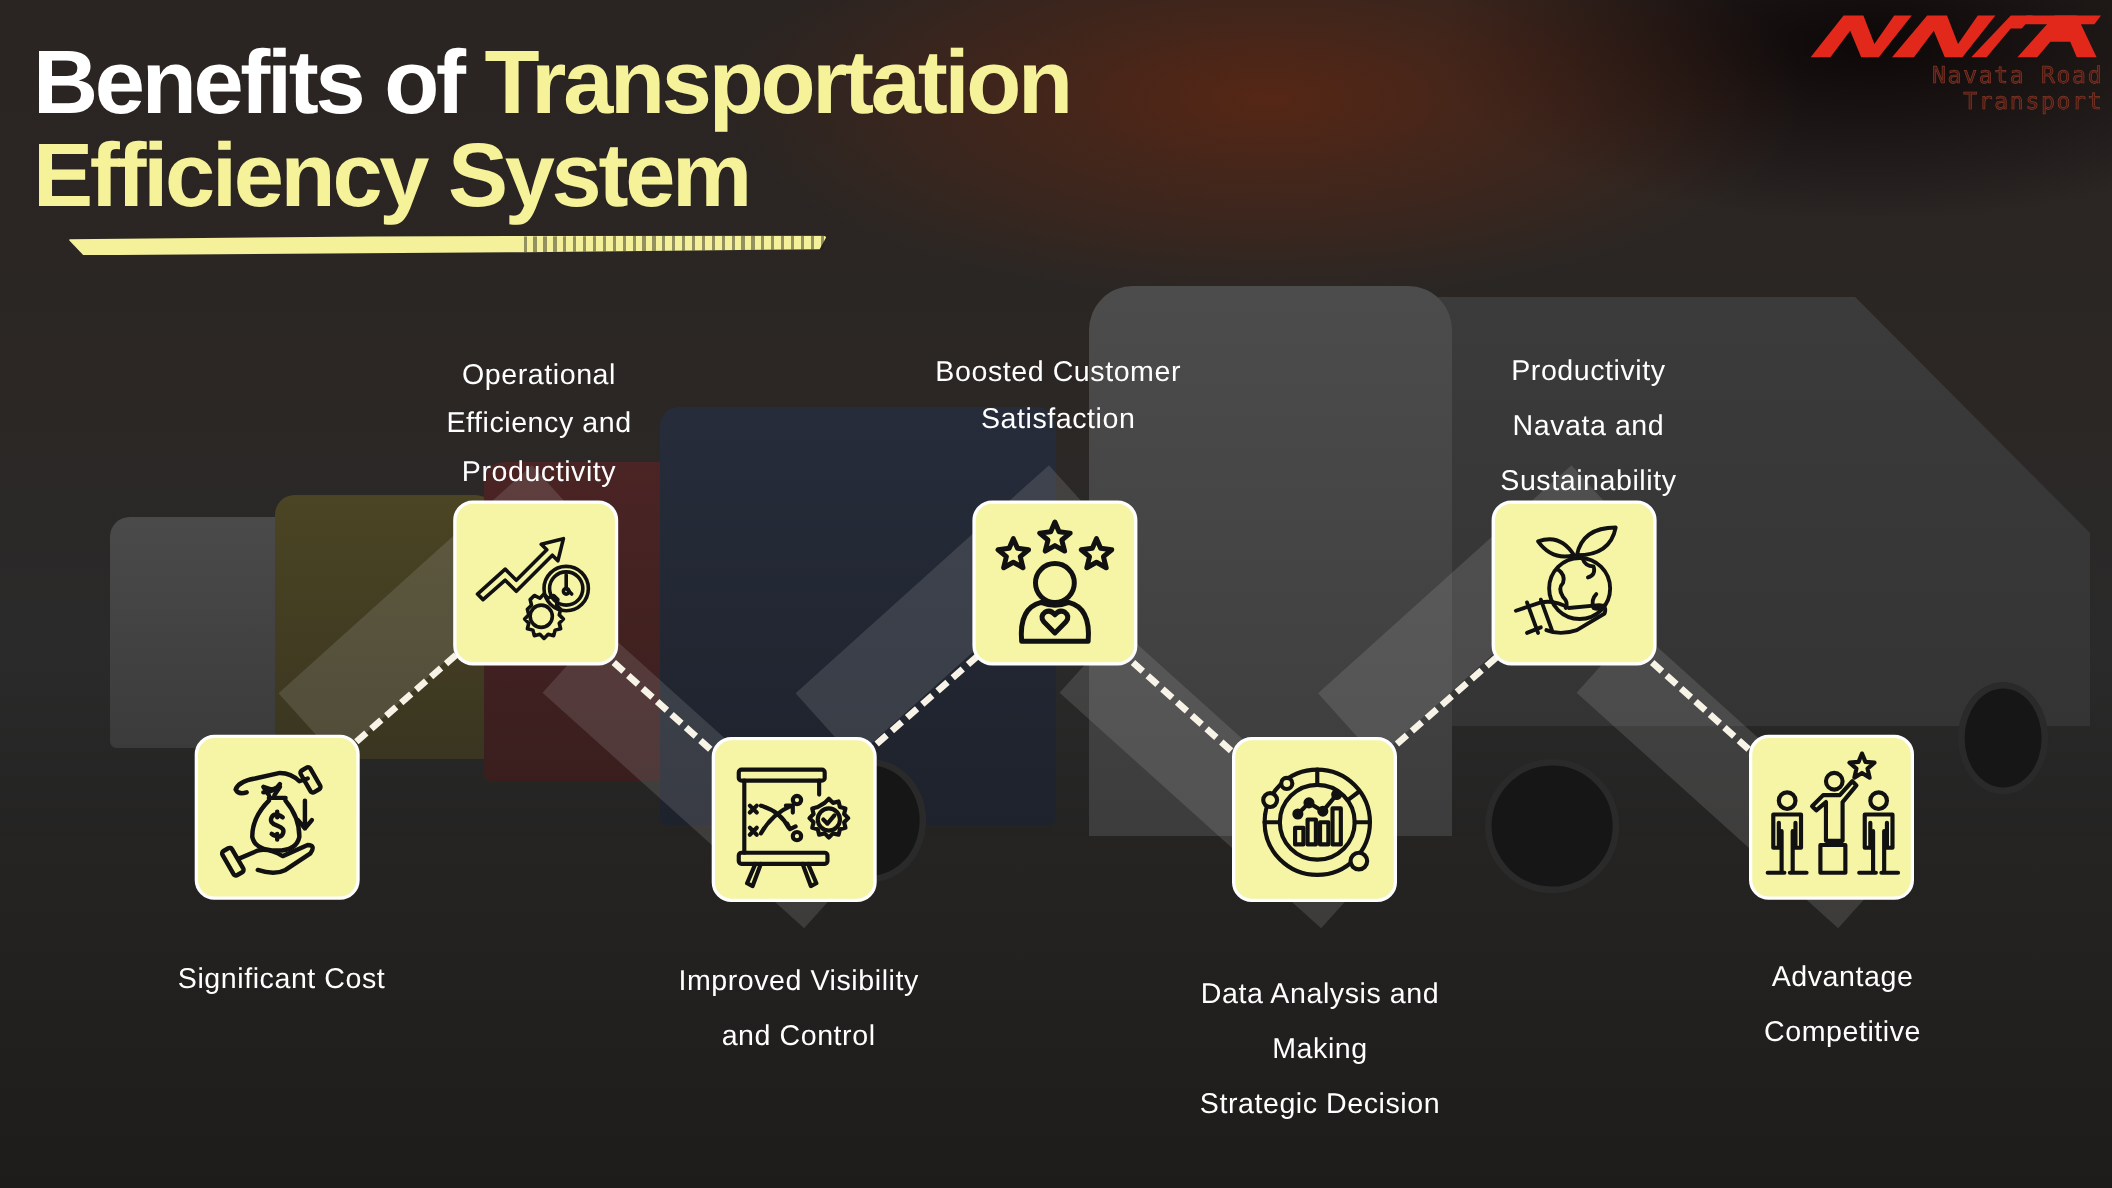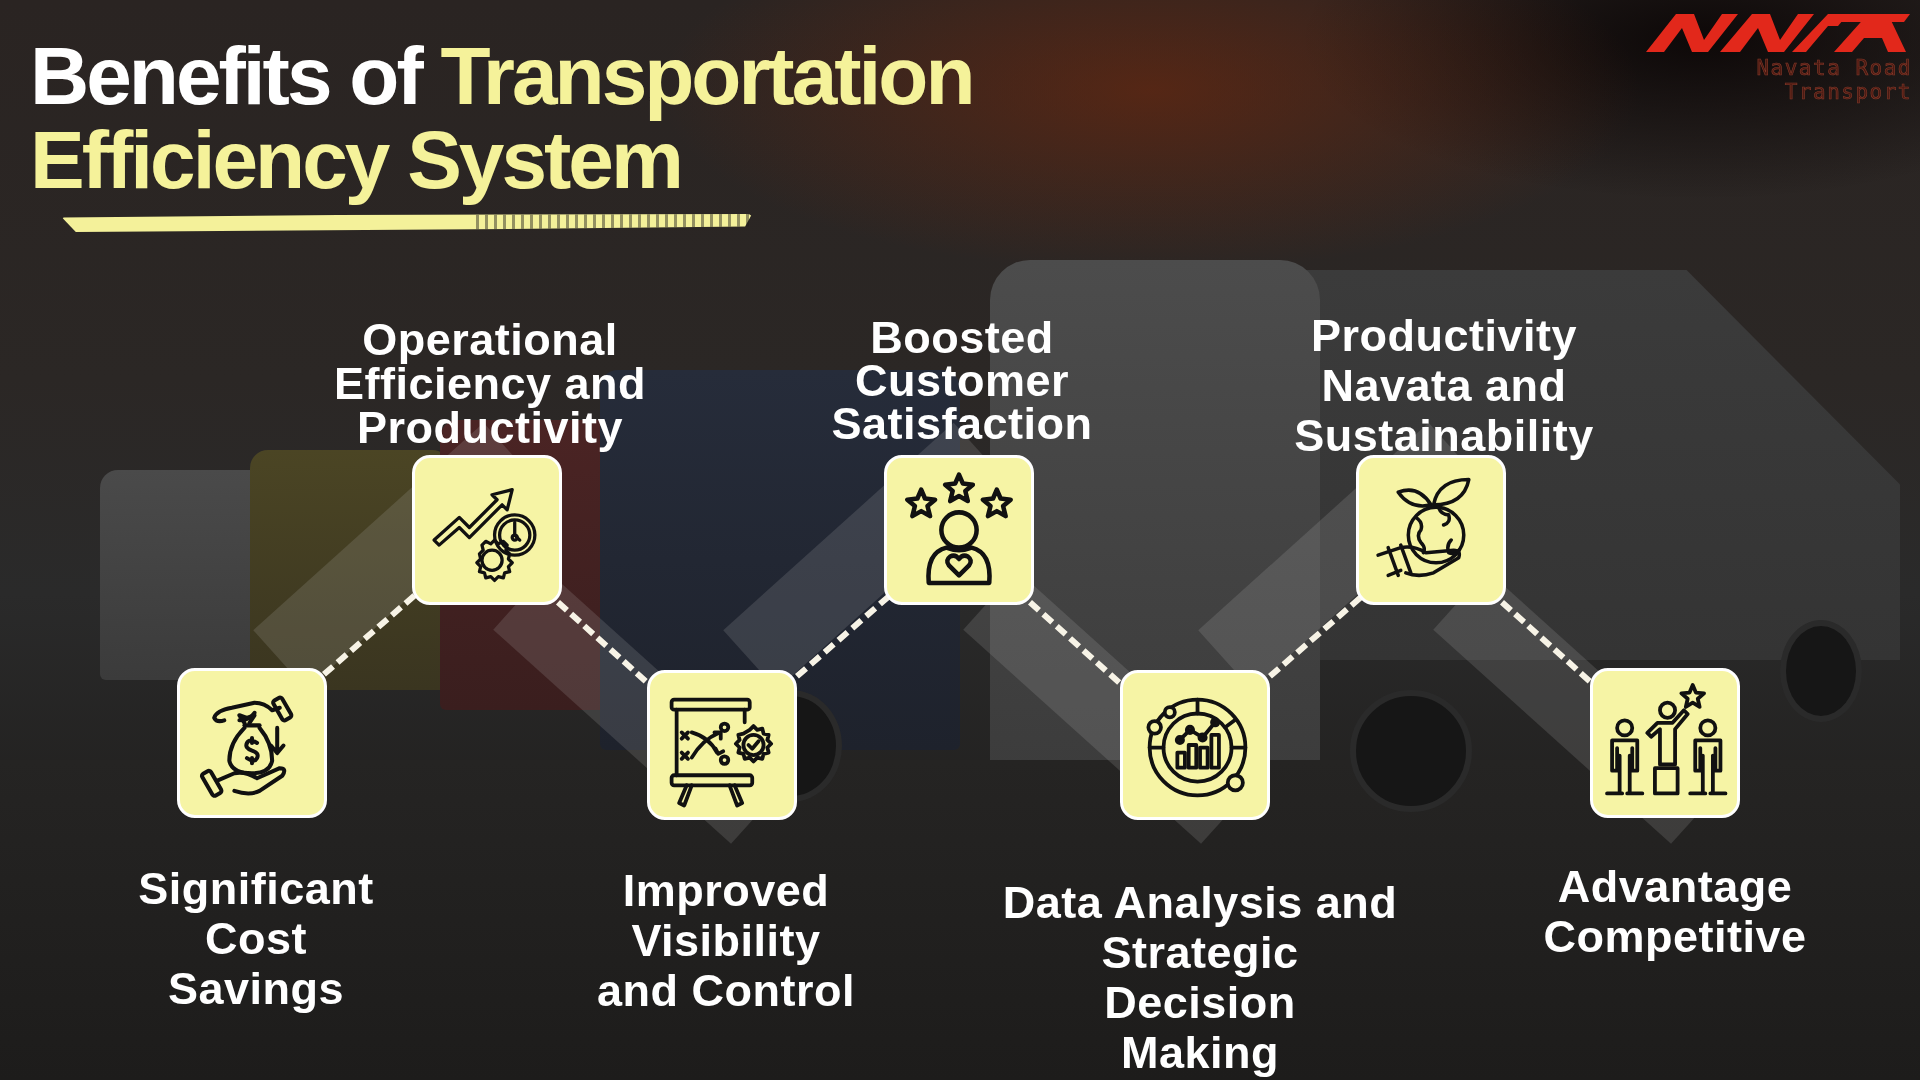--- a/index.html
+++ b/index.html
@@ -27,21 +27,21 @@
 
   .logo{position:absolute;left:1642px;top:12px;width:270px;height:70px;}
   .logo-mark{position:absolute;left:0;top:0;width:270px;height:42px;}
   .logo-text{position:absolute;left:0;top:44px;width:270px;text-align:right;font-family:"DejaVu Sans Mono",monospace;font-size:21px;font-weight:400;letter-spacing:1.5px;color:#4a1a12;-webkit-text-stroke:0.6px #8a3a2a;}
 
   .beam{position:absolute;height:80px;background:rgba(200,200,200,0.16);transform-origin:0 50%;}
   .dash{position:absolute;height:0;border-top:6px dashed #f7f3e6;transform-origin:0 0;}
 
   .node{position:absolute;width:150px;height:150px;background:#f6f4a5;border:3px solid #ffffff;border-radius:18px;box-sizing:border-box;display:flex;align-items:center;justify-content:center;}
   .node svg{width:126px;height:126px;}
-  .label{position:absolute;color:#ffffff;font-weight:700;font-size:45px;text-align:center;letter-spacing:0.5px;}
+  .label{position:absolute;color:#ffffff;font-weight:400;font-size:26px;text-align:center;letter-spacing:0.5px;}
 </style>
 </head>
 <body>
 
 <div class="bg">
   <div class="truck t1"></div>
   <div class="truck t2"></div>
   <div class="truck t3"></div>
   <div class="truck t4"></div>
   <div class="trailer"></div>
@@ -179,39 +179,38 @@
     <rect x="42" y="70" width="18" height="20"></rect>
     <circle cx="18" cy="38" r="6"></circle>
     <path d="M8 48 h20 v24 h-4 v-18 M12 54 v18 h-4 v-24 M14 60 v30 h-6 M22 60 v30 h6 M4 90 h12 M20 90 h12"></path>
     <circle cx="84" cy="38" r="6"></circle>
     <path d="M74 48 h20 v24 h-4 v-18 M78 54 v18 h-4 v-24 M80 60 v30 h-6 M88 60 v30 h6 M70 90 h12 M86 90 h12"></path>
   </svg>
 </div>
 
 <div class="label" style="left:86px;top:864px;width:340px;line-height:50px;">
   <div>Significant Cost</div>
-  <div>Savings</div>
 </div>
 <div class="label" style="left:320px;top:318px;width:340px;line-height:44px;">
   <div>Operational</div>
   <div>Efficiency and</div>
   <div>Productivity</div>
 </div>
 <div class="label" style="left:536px;top:866px;width:380px;line-height:50px;">
   <div>Improved Visibility</div>
   <div>and Control</div>
 </div>
 <div class="label" style="left:772px;top:316px;width:380px;line-height:43px;">
   <div>Boosted Customer</div>
   <div>Satisfaction</div>
 </div>
 <div class="label" style="left:1000px;top:866px;width:400px;line-height:50px;margin-top:12px;">
   <div>Data Analysis and</div>
+  <div>Making</div>
   <div>Strategic Decision</div>
-  <div>Making</div>
 </div>
 <div class="label" style="left:1264px;top:311px;width:360px;line-height:50px;">
   <div>Productivity</div>
   <div>Navata and</div>
   <div>Sustainability</div>
 </div>
 <div class="label" style="left:1505px;top:862px;width:340px;line-height:50px;">
   <div>Advantage</div>
   <div>Competitive</div>
 </div>

